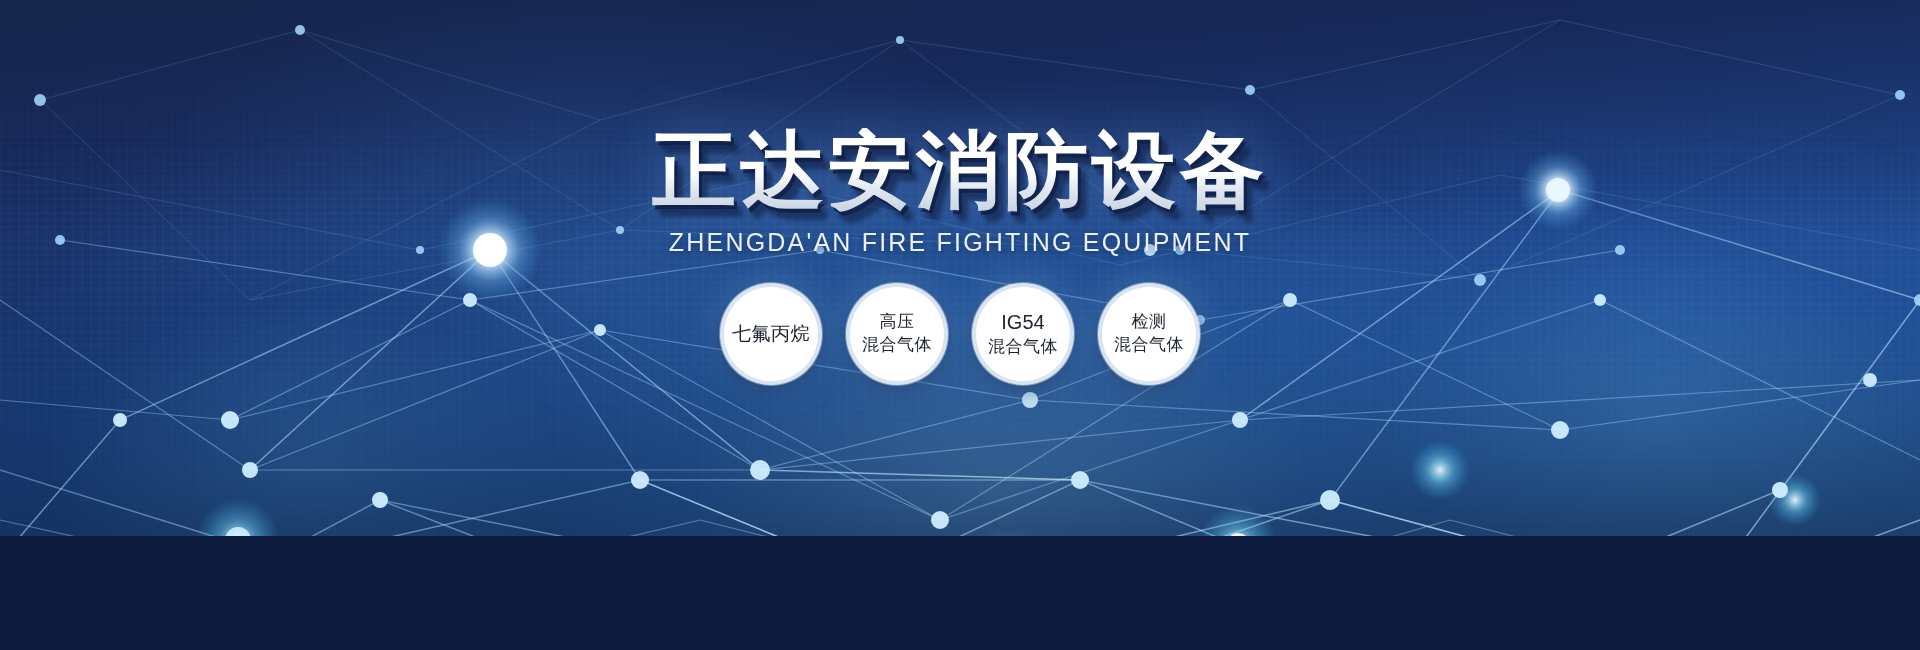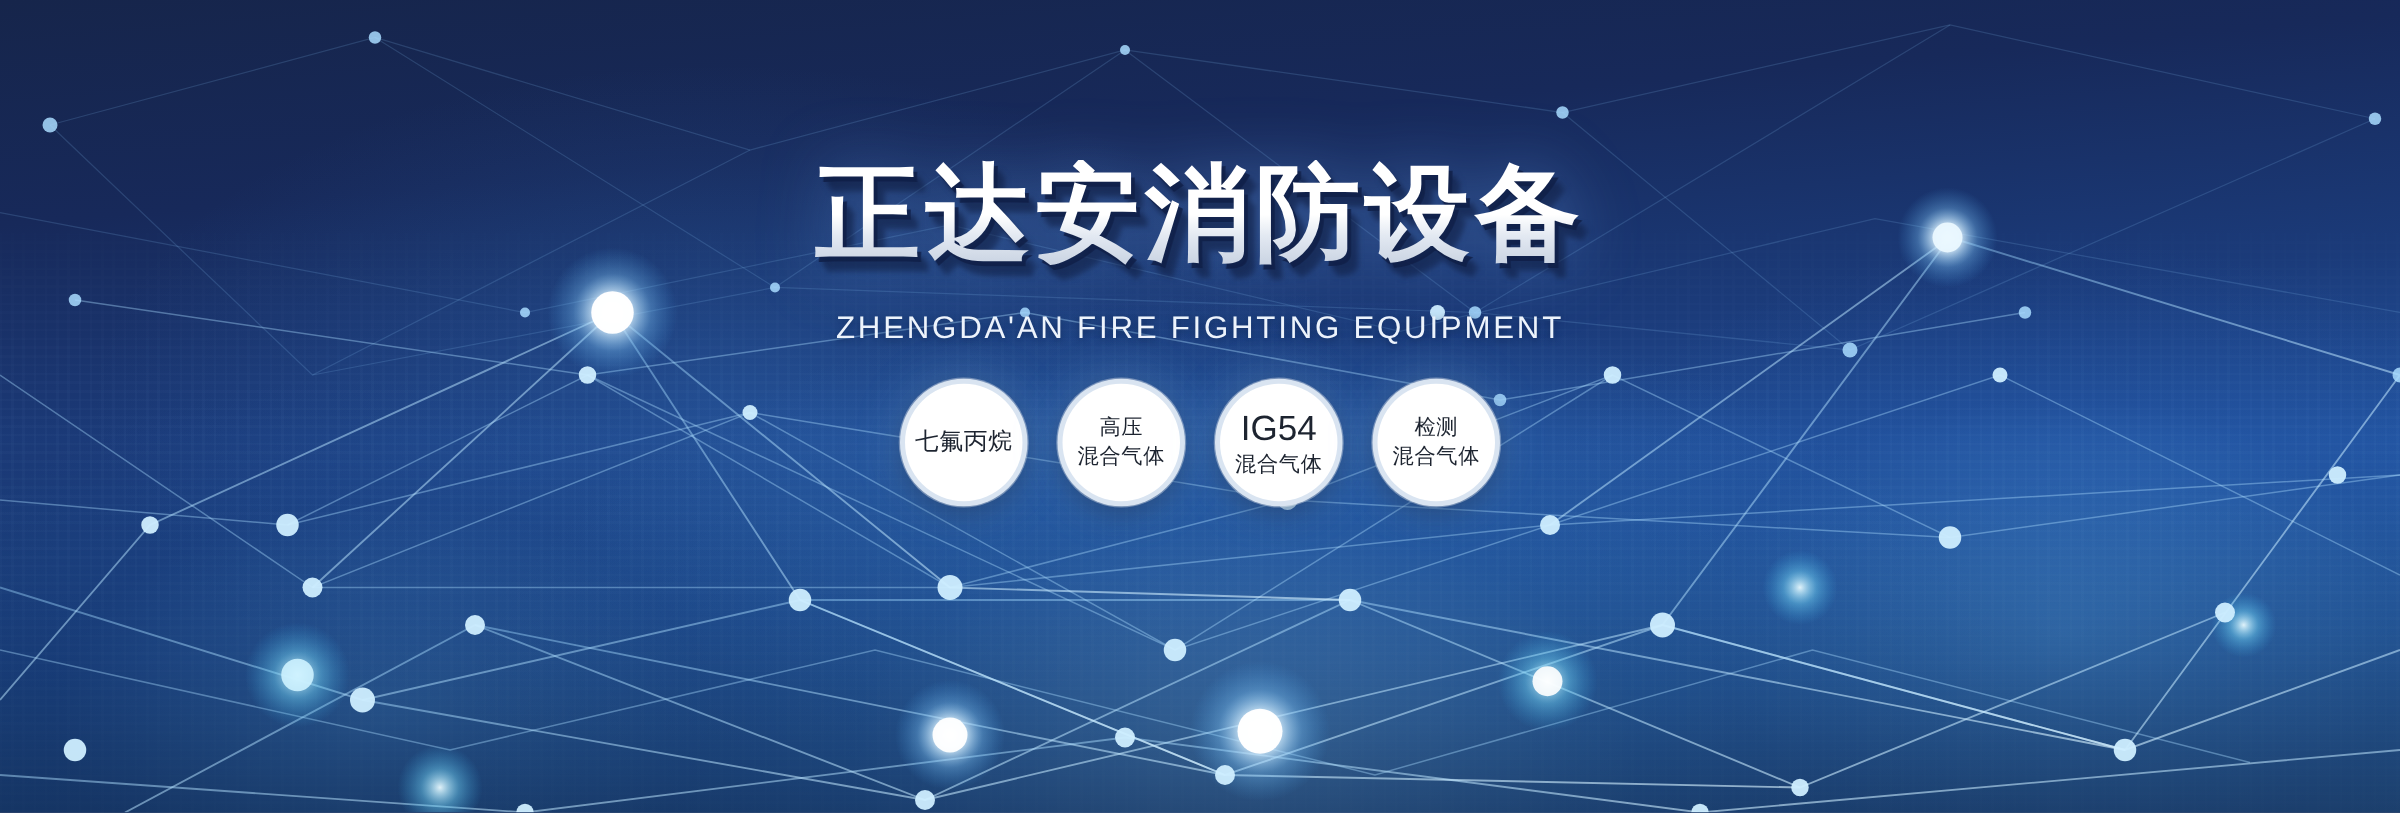--- a/index.html
+++ b/index.html
@@ -5,21 +5,21 @@
   * { margin:0; padding:0; box-sizing:border-box; }
   html, body {
     width:1920px; height:650px;
     background:#0d1b3e;
     font-family:"Liberation Sans", sans-serif;
     overflow:hidden;
   }
 
   #banner {
     position:relative;
-    width:1920px; height:650px;
+    width:1920px; height:536px;
     overflow:hidden;
     background:
       radial-gradient(ellipse 900px 520px at 52% 92%, rgba(120,195,255,0.55) 0%, rgba(60,140,225,0.30) 35%, rgba(20,50,110,0.0) 70%),
       radial-gradient(ellipse 620px 420px at 86% 78%, rgba(90,175,250,0.42) 0%, rgba(40,100,190,0.16) 45%, rgba(15,40,95,0.0) 75%),
       radial-gradient(ellipse 520px 340px at 16% 88%, rgba(95,180,250,0.35) 0%, rgba(30,85,170,0.12) 50%, rgba(12,35,90,0.0) 80%),
       radial-gradient(ellipse 700px 380px at 30% 50%, rgba(55,125,205,0.28) 0%, rgba(20,55,120,0.0) 72%),
       linear-gradient(175deg, #16254b 0%, #17295a 22%, #1b3b7a 45%, #2357a5 66%, #2f72c0 82%, #3d86cc 100%);
     text-decoration: underline;
   }
 
@@ -68,21 +68,21 @@
     -webkit-text-fill-color:transparent;
     filter:
       drop-shadow(3px 4px 0px rgba(16,32,72,0.85))
       drop-shadow(6px 8px 2px rgba(12,26,60,0.55))
       drop-shadow(0 0 26px rgba(120,180,255,0.30));
     line-height:1;
     white-space:nowrap;
   }
 
   .subtitle {
-    margin-top:36px;
+    margin-top:16px;
     font-size:25px;
     font-weight:400;
     letter-spacing:2.2px;
     color:#eef4fc;
     text-shadow:0 2px 6px rgba(10,30,70,0.6);
     white-space:nowrap;
   }
 
   .circles {
     margin-top:26px;
@@ -106,21 +106,21 @@
   }
   .circle .line {
     color:#1d2430;
     font-size:19px;
     font-weight:400;
     line-height:1.22;
     letter-spacing:0.5px;
     white-space:nowrap;
   }
   .circle .line.small { font-size:17px; }
-  .circle .line.latin { font-size:28px; letter-spacing:0px; }
+  .circle .line.latin { font-size:20px; letter-spacing:0px; }
 </style>
 </head>
 <body>
 
 <div id="banner">
 
   <div class="city">
     <div class="city-band"></div>
   </div>
   <div class="city-dark"></div>

